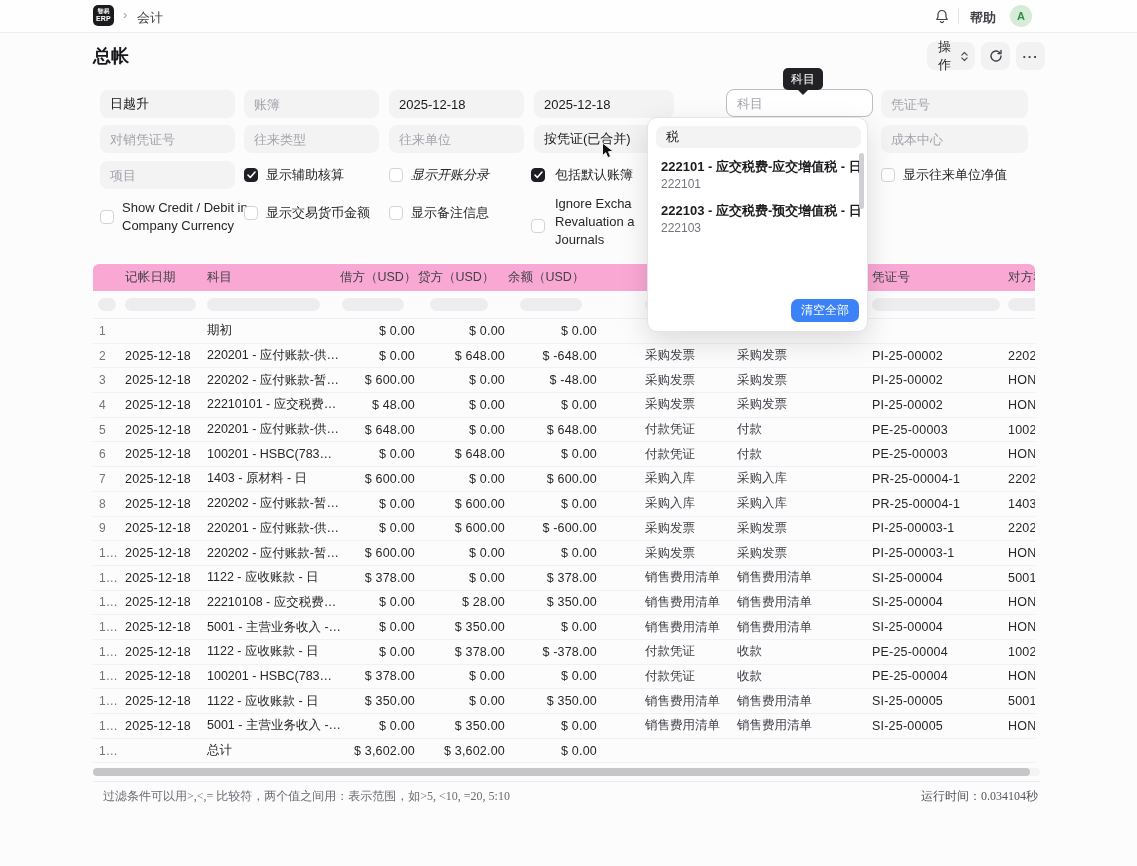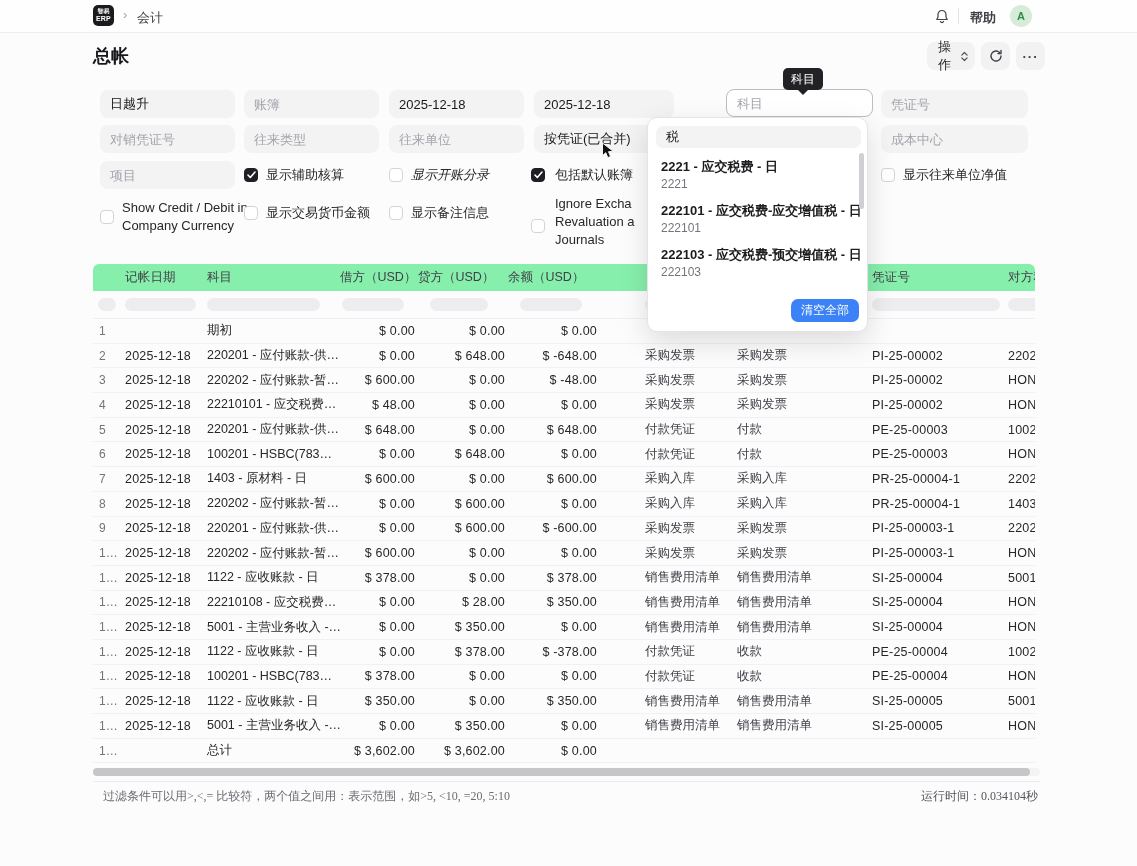--- a/index.html
+++ b/index.html
@@ -53,21 +53,21 @@
   .dd-list{position:absolute;left:0;top:35px;width:221px;}
   .dd-item{padding:5px 8px 5px 13px;}
   .dd-item .t{font-size:13px;font-weight:700;color:#1c1c1f;line-height:18px;white-space:nowrap;overflow:hidden;}
   .dd-item .s{font-size:12px;color:#74747c;line-height:16px;}
   .dd-scroll{position:absolute;right:3px;top:35px;width:5px;height:56px;background:#cfcfd4;border-radius:3px;}
   .dd-clear{position:absolute;right:8px;bottom:9px;background:#3b82f6;color:#fff;font-size:12px;border:none;border-radius:7px;
             padding:3px 10px;font-family:"Liberation Sans", sans-serif;}
   
   .report{position:absolute;left:93px;top:264px;width:942px;overflow:hidden;}
   .trow{display:grid;grid-template-columns:27px 80px 140px 78px 90px 92px 40px 95px 128px 140px 32px;align-items:center;}
-  .thead{height:27px;background:#86efac;border-radius:6px 6px 0 0;font-size:12.5px;color:#3f3f46;font-weight:500;}
+  .thead{height:27px;background:#f9a8d4;border-radius:6px 6px 0 0;font-size:12.5px;color:#3f3f46;font-weight:500;}
   .tfilter{height:27px;border-bottom:1px solid #f0f0f2;}
   .pill{height:13px;border-radius:7px;background:#ededef;}
   .drow{height:24.7px;border-bottom:1px solid #f1f1f3;font-size:12.5px;color:#27272a;box-sizing:border-box;}
   .c{white-space:nowrap;overflow:hidden;}
   .c-num{color:#74747c;font-size:12px;padding-left:6px;}
   .c-date{padding-left:5px;letter-spacing:.2px;}
   .c-acct{padding-left:7px;}
   .c-r{text-align:right;padding-right:3px;letter-spacing:.2px;}
   .h-r{text-align:right;padding-right:23px;}
   .c-vtype{padding-left:5px;color:#3f3f46;}
@@ -477,24 +477,20 @@
       </div>
     </div>
 </div>
 
 <div class="tooltip">科目</div>
 
 <div class="dropdown">
   <input class="dd-search" value="税" style="">
   <div class="dd-list">
 
-      <div class="dd-item">
-        <div class="t">2221 - 应交税费 - 日</div>
-        <div class="s">2221</div>
-      </div>
 
       <div class="dd-item">
         <div class="t">222101 - 应交税费-应交增值税 - 日</div>
         <div class="s">222101</div>
       </div>
 
 
       <div class="dd-item">
         <div class="t">222103 - 应交税费-预交增值税 - 日</div>
         <div class="s">222103</div>

